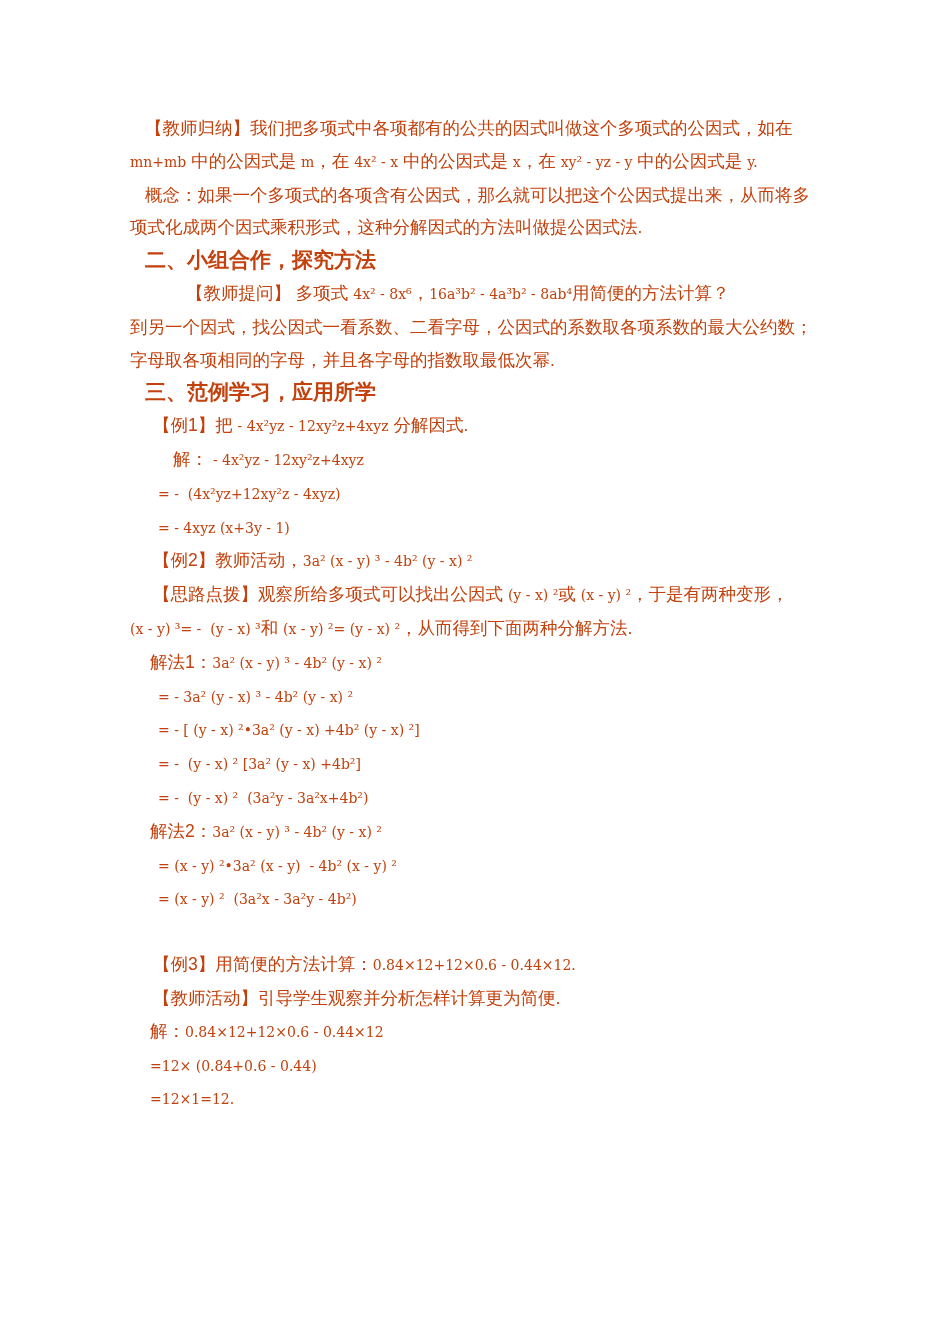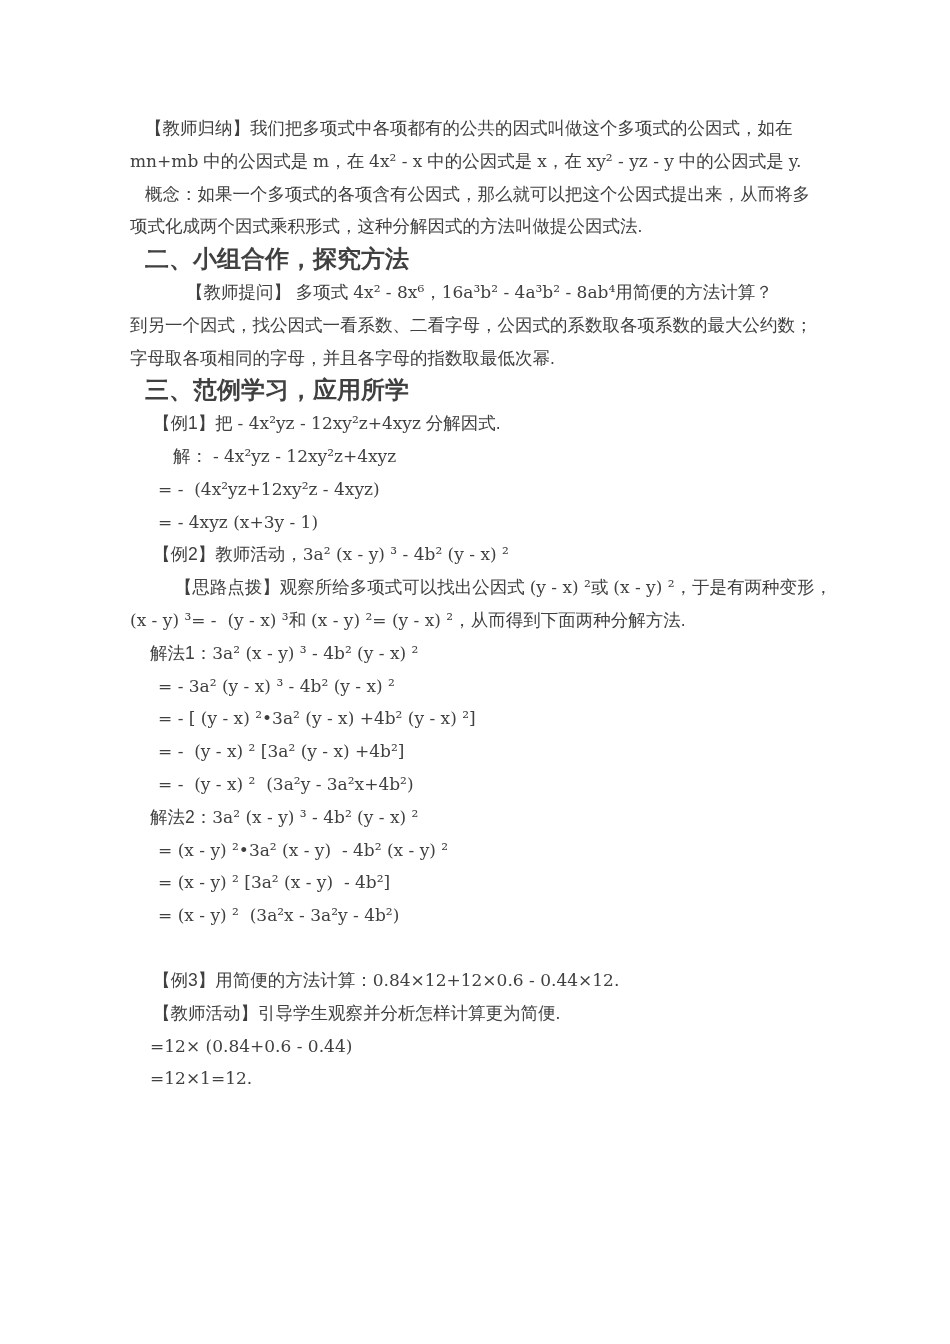--- a/index.html
+++ b/index.html
@@ -21,33 +21,33 @@
     background: #ffffff;
   }
   .doc-body {
     width: 702px;
   }
   .line {
     white-space: pre-wrap;
     line-height: 32.8px;
     min-height: 32.8px;
     font-size: 17.5px;
-    color: #404040;
+    color: #c2410c;
   }
   .line span { white-space: pre-wrap; }
   .cjk {
     font-family: "Liberation Sans", sans-serif;
   }
   .math {
     font-family: "DejaVu Serif", serif;
-    font-size: 17px;
+    font-size: 14px;
   }
   .heading {
     font-weight: bold;
-    font-size: 24px;
+    font-size: 21px;
   }
   .heading .cjk { font-weight: bold; }
 </style>
 </head>
 <body style="background: rgb(255, 255, 255); color: rgb(17, 17, 17);">
 
 <div class="page">
   <div class="doc-body">
       <div class="line body" style="padding-left: 15px;"><span class="cjk">【教师归纳】我们把多项式中各项都有的公共的因式叫做这个多项式的公因式，如在</span></div>
       <div class="line body"><span class="math">mn+mb</span><span class="cjk"> 中的公因式是 </span><span class="math">m</span><span class="cjk">，在 </span><span class="math">4x² - x</span><span class="cjk"> 中的公因式是 </span><span class="math">x</span><span class="cjk">，在 </span><span class="math">xy² - yz - y</span><span class="cjk"> 中的公因式是 </span><span class="math">y.</span></div>
@@ -56,29 +56,29 @@
       <div class="line heading" style="padding-left: 15px;"><span class="cjk">二、小组合作，探究方法</span></div>
       <div class="line body" style="padding-left: 56px;"><span class="cjk">【教师提问】 多项式 </span><span class="math">4x² - 8x⁶</span><span class="cjk">，</span><span class="math">16a³b² - 4a³b² - 8ab⁴</span><span class="cjk">用简便的方法计算？</span></div>
       <div class="line body"><span class="cjk">到另一个因式，找公因式一看系数、二看字母，公因式的系数取各项系数的最大公约数；</span></div>
       <div class="line body"><span class="cjk">字母取各项相同的字母，并且各字母的指数取最低次幂.</span></div>
       <div class="line heading" style="padding-left: 15px;"><span class="cjk">三、范例学习，应用所学</span></div>
       <div class="line body" style="padding-left: 23px;"><span class="cjk">【例1】把 </span><span class="math">- 4x²yz - 12xy²z+4xyz</span><span class="cjk"> 分解因式.</span></div>
       <div class="line body" style="padding-left: 43px;"><span class="cjk">解： </span><span class="math">- 4x²yz - 12xy²z+4xyz</span></div>
       <div class="line body" style="padding-left: 28px;"><span class="math">= -  (4x²yz+12xy²z - 4xyz)</span></div>
       <div class="line body" style="padding-left: 28px;"><span class="math">= - 4xyz (x+3y - 1)</span></div>
       <div class="line body" style="padding-left: 23px;"><span class="cjk">【例2】教师活动，</span><span class="math">3a² (x - y) ³ - 4b² (y - x) ²</span></div>
-      <div class="line body" style="padding-left: 23px; text-align: right;"><span class="cjk">【思路点拨】观察所给多项式可以找出公因式 </span><span class="math">(y - x) ²</span><span class="cjk">或 </span><span class="math">(x - y) ²</span><span class="cjk">，于是有两种变形，</span></div>
+      <div class="line body" style="padding-left: 23px;"><span class="cjk">【思路点拨】观察所给多项式可以找出公因式 </span><span class="math">(y - x) ²</span><span class="cjk">或 </span><span class="math">(x - y) ²</span><span class="cjk">，于是有两种变形，</span></div>
       <div class="line body"><span class="math">(x - y) ³= -  (y - x) ³</span><span class="cjk">和 </span><span class="math">(x - y) ²= (y - x) ²</span><span class="cjk">，从而得到下面两种分解方法.</span></div>
       <div class="line body" style="padding-left: 20px;"><span class="cjk">解法1：</span><span class="math">3a² (x - y) ³ - 4b² (y - x) ²</span></div>
       <div class="line body" style="padding-left: 28px;"><span class="math">= - 3a² (y - x) ³ - 4b² (y - x) ²</span></div>
       <div class="line body" style="padding-left: 28px;"><span class="math">= - [ (y - x) ²•3a² (y - x) +4b² (y - x) ²]</span></div>
       <div class="line body" style="padding-left: 28px;"><span class="math">= -  (y - x) ² [3a² (y - x) +4b²]</span></div>
       <div class="line body" style="padding-left: 28px;"><span class="math">= -  (y - x) ²  (3a²y - 3a²x+4b²)</span></div>
       <div class="line body" style="padding-left: 20px;"><span class="cjk">解法2：</span><span class="math">3a² (x - y) ³ - 4b² (y - x) ²</span></div>
       <div class="line body" style="padding-left: 28px;"><span class="math">= (x - y) ²•3a² (x - y)  - 4b² (x - y) ²</span></div>
-      <div class="line body" style="padding-left: 28px;"><span class="math">= (x - y) ² [3a² (x - y)  - 4b²]</span></div>
       <div class="line body" style="padding-left: 28px;"><span class="math">= (x - y) ²  (3a²x - 3a²y - 4b²)</span></div>
       <div class="line body" style="padding-left: 23px; margin-top: 32px;"><span class="cjk">【例3】用简便的方法计算：</span><span class="math">0.84×12+12×0.6 - 0.44×12.</span></div>
       <div class="line body" style="padding-left: 23px;"><span class="cjk">【教师活动】引导学生观察并分析怎样计算更为简便.</span></div>
+      <div class="line body" style="padding-left: 20px;"><span class="cjk">解：</span><span class="math">0.84×12+12×0.6 - 0.44×12</span></div>
       <div class="line body" style="padding-left: 20px;"><span class="math">=12× (0.84+0.6 - 0.44)</span></div>
       <div class="line body" style="padding-left: 20px;"><span class="math">=12×1=12.</span></div>
     </div>
 </div>
 
 </body></html>

